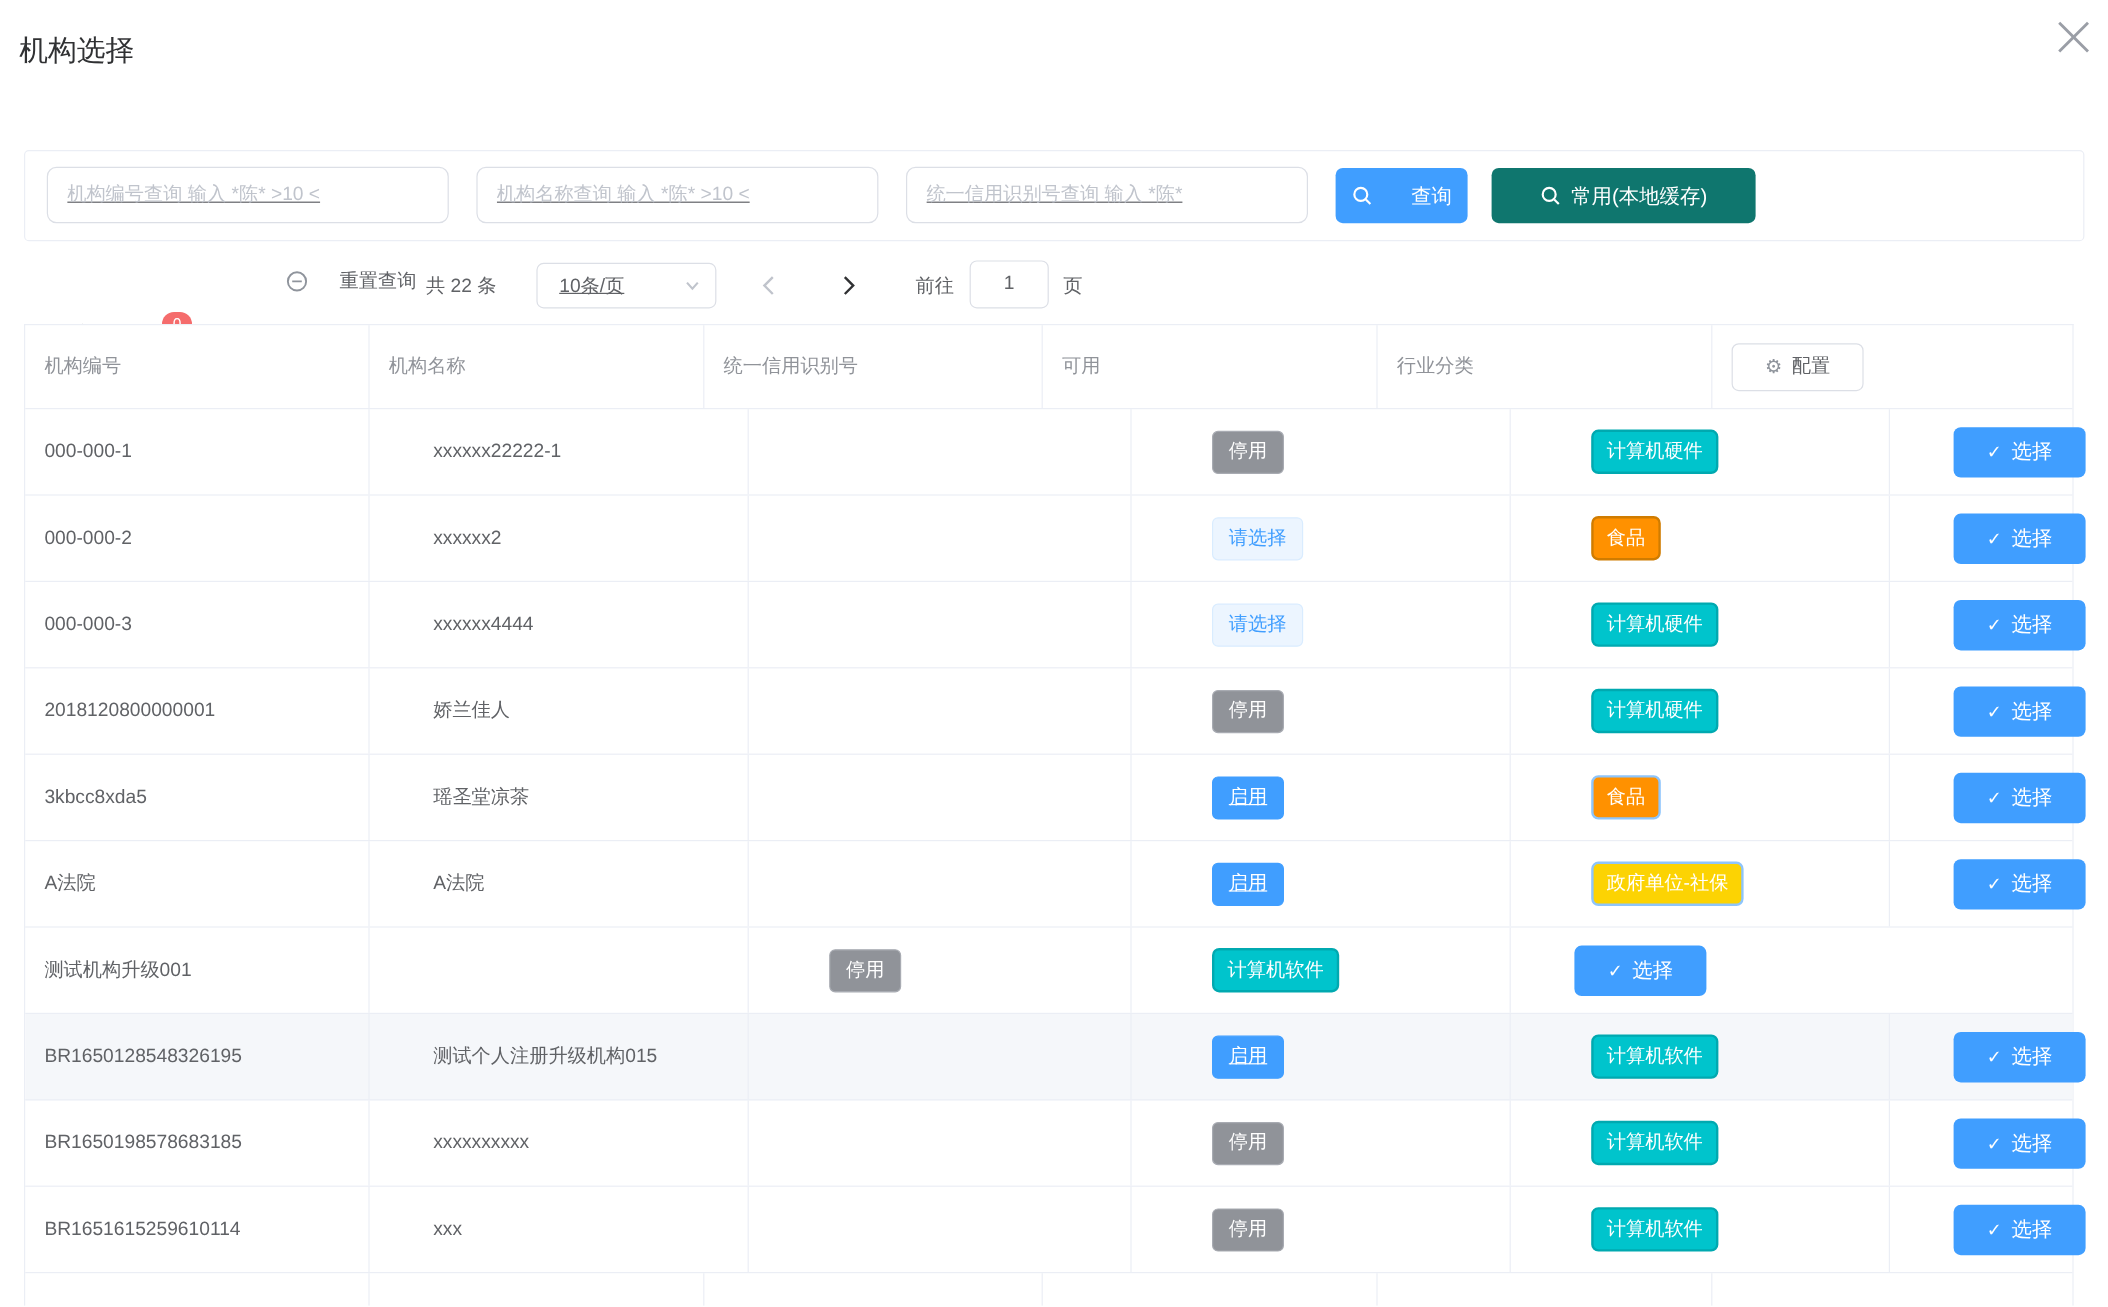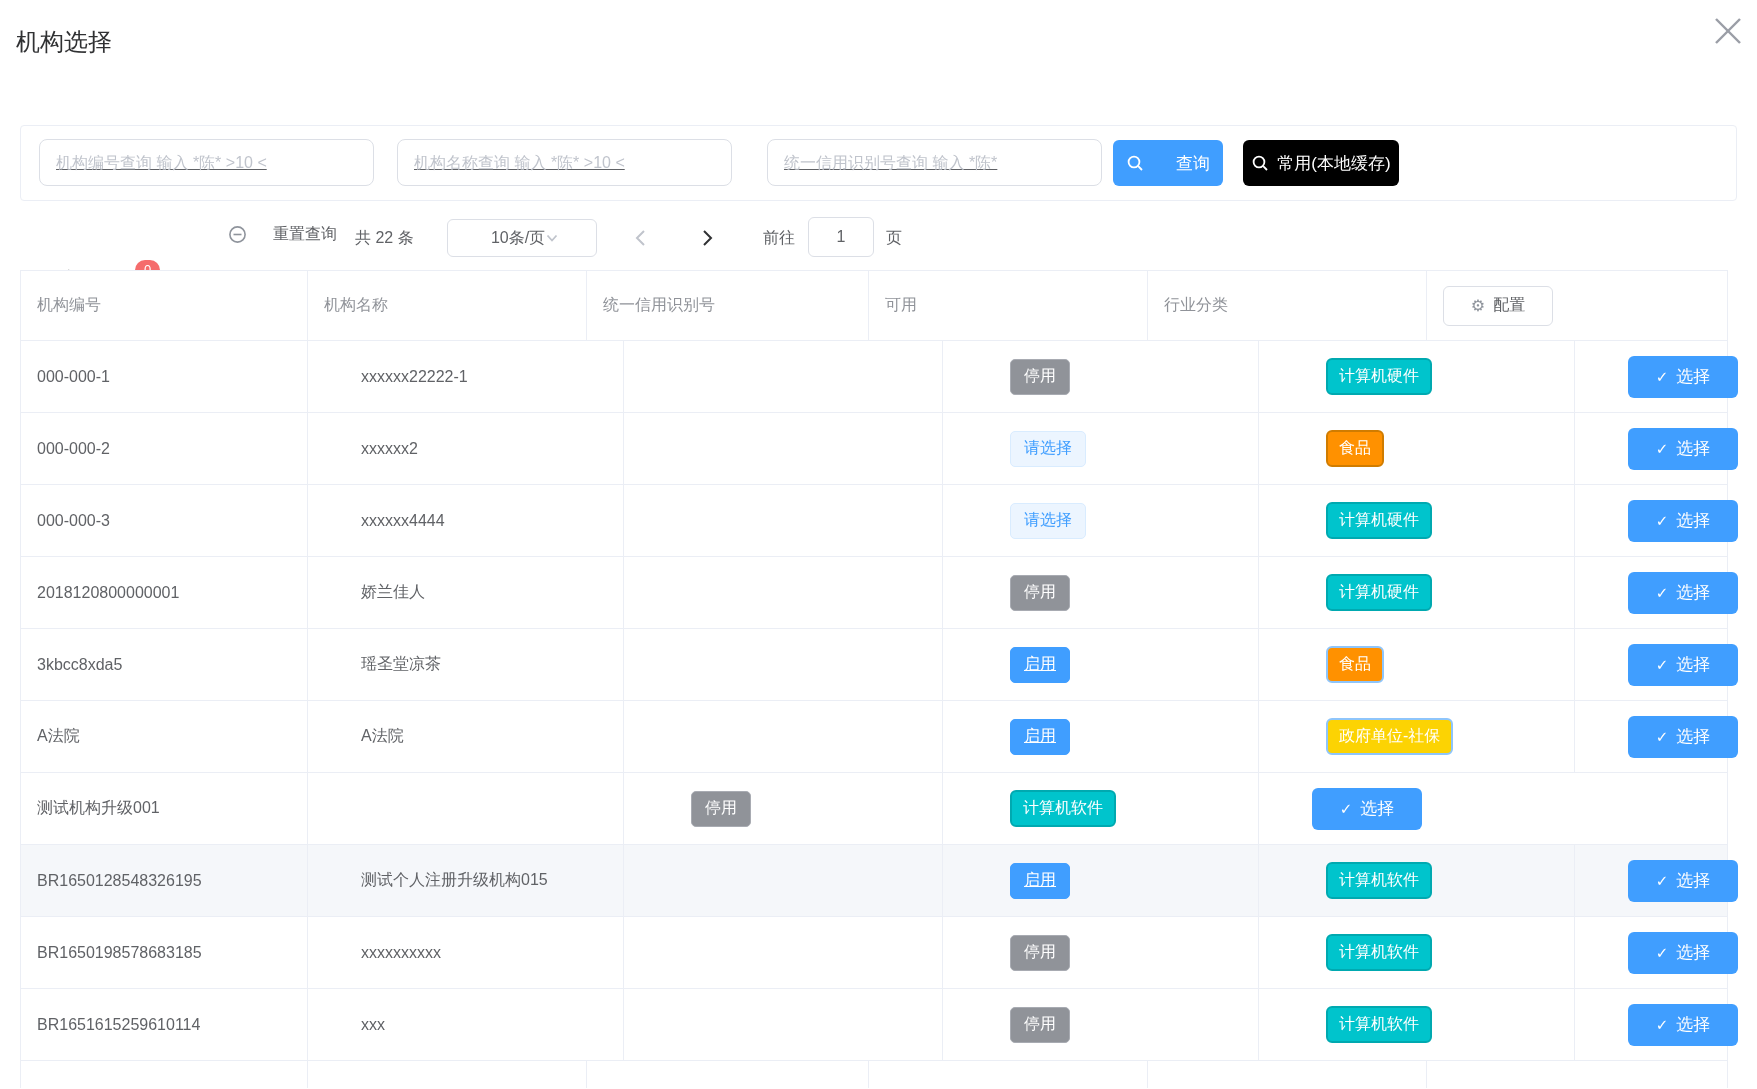--- a/index.html
+++ b/index.html
@@ -11,39 +11,39 @@
   .modal-title { left:16px; top:26px; font-size:24px; color:#303133; font-weight:500; }
   .close-btn { left:1706px; top:10px; width:44px; height:44px; background:none; border:none; cursor:pointer; }
 
   
   .search-panel { left:20px; top:125px; width:1717px; height:76px;
     border:1px solid #ebeef5; border-radius:4px; background:#fff; }
   .inp { position:absolute; top:13px; width:335px; height:47px; border:1px solid #dcdfe6;
     border-radius:8px; padding:0 16px; font-size:16px; color:#606266; outline:none;
     font-family:inherit; background:#fff;text-decoration:underline; }
   .inp::placeholder { color:#c0c4cc; }
-  .inp.i1 { left:18px; } .inp.i2 { left:376px; } .inp.i3 { left:734px;margin-left:12px; }
+  .inp.i1 { left:18px; } .inp.i2 { left:376px; } .inp.i3 { left:734px; }
   .btn-primary { position:absolute; top:14px; height:46px; border:none; border-radius:6px;
     color:#fff; font-size:17px; font-family:inherit; cursor:pointer;
     display:inline-flex; align-items:center; justify-content:center; gap:8px; }
   .btn-query { left:1092px; width:110px; background:#409eff;gap:32px; }
-  .btn-common { left:1222px; width:156px; background:#000000; }
+  .btn-common { left:1222px; width:220px; background:#0f766e; }
 
   
   .tb-item { position:absolute; display:inline-flex; align-items:center; gap:7px;
     font-size:16px; color:#606266; background:none; border:none; font-family:inherit; cursor:pointer; }
   .adv { left:36px; top:224px;margin-top:44px; }
   .adv-badge { display:inline-block; min-width:25px; height:20px; line-height:20px; padding:0 6px;
     background:#f56c6c; color:#fff; border-radius:10px; font-size:13px; text-align:center;
     transform:translateY(-9px); margin-left:2px; }
-  .reset { left:228px; top:224px;gap:26px; }
+  .reset { left:238px; top:224px;gap:26px; }
   .total { left:355px; top:228px; cursor:default; }
   .page-size { left:447px; top:219px; width:150px; height:38px; border:1px solid #dcdfe6;
     border-radius:6px; background:#fff; display:flex; align-items:center;
-    justify-content:center; padding:0 12px 0 18px; font-size:16px; color:#606266; cursor:pointer; }
+    justify-content:space-between; padding:0 12px 0 18px; font-size:16px; color:#606266; cursor:pointer;text-decoration:underline; }
   .pg-arrow { position:absolute; top:222px; width:30px; height:32px; background:none; border:none;
     display:flex; align-items:center; justify-content:center; cursor:pointer; }
   .pg-prev { left:626px; } .pg-next { left:692px; }
   .goto-label { left:763px; top:228px; cursor:default; }
   .goto-input { left:808px; top:217px; width:66px; height:40px; border:1px solid #dcdfe6;
     border-radius:6px; text-align:center; font-size:16px; color:#606266; outline:none; font-family:inherit; }
   .goto-unit { left:886px; top:228px; cursor:default; }
 
   
   .table { left:20px; top:270px; width:1708px; border:1px solid #ebeef5; border-bottom:none; background:#fff; }

